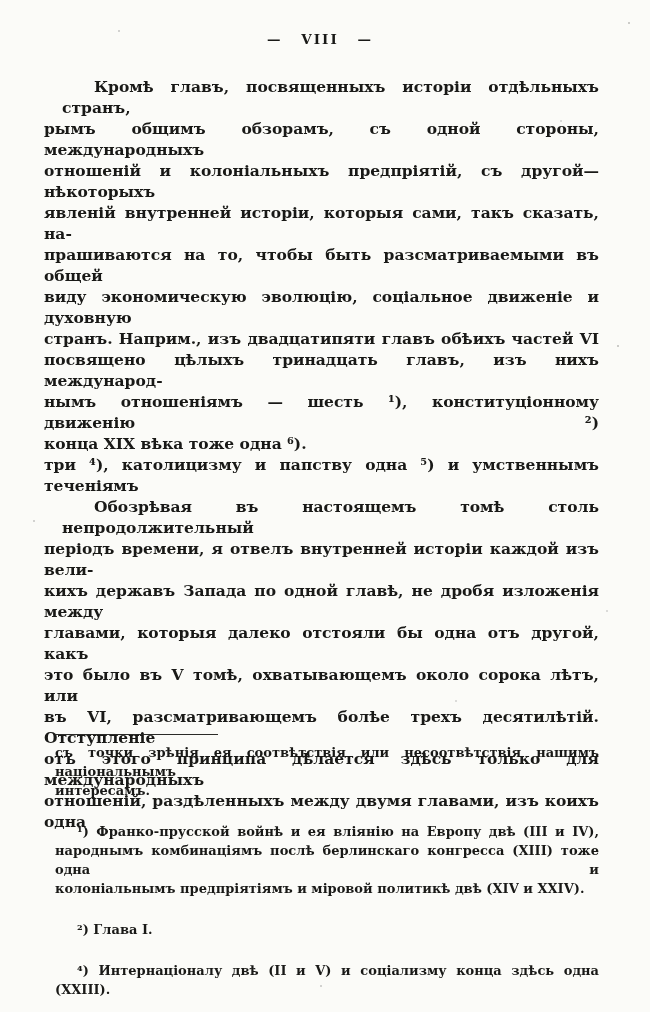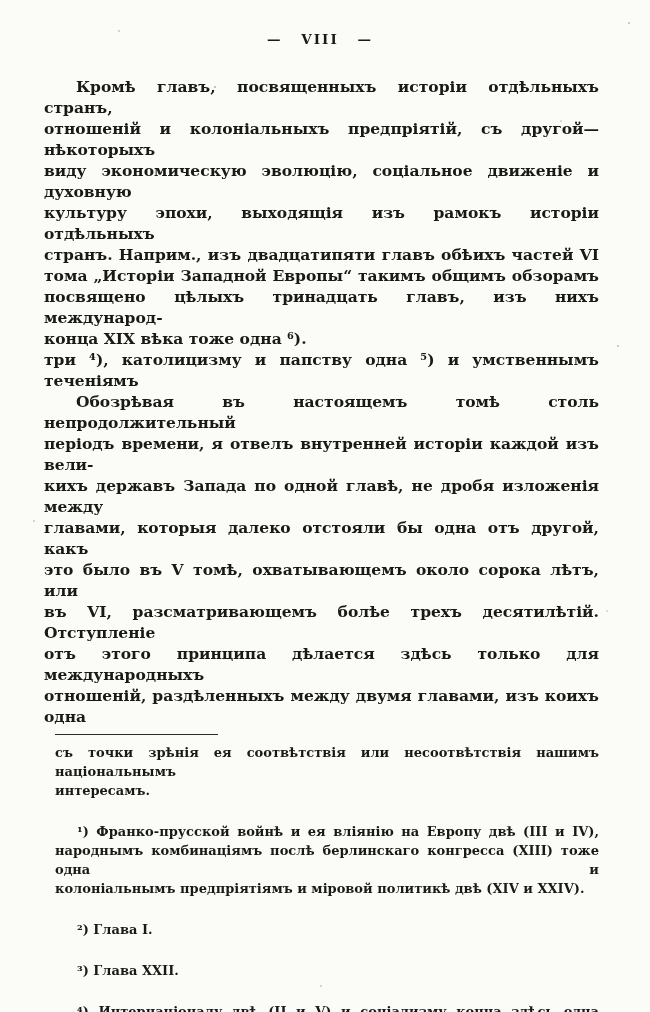--- a/index.html
+++ b/index.html
@@ -49,40 +49,42 @@
   .footnotes {
     position: absolute; top: 743px; left: 55px; width: 544px;
     font-size: 13px; line-height: 19px;
   }
   .line {
     text-align: justify;
     text-align-last: justify;
     white-space: normal;
   }
   .line.last { text-align-last: left; }
-  .body-text .line.indent { text-indent: 32px; }
+  .body-text .line.indent { text-indent: 32px; margin-left: 18px; }
   .footnotes .line.indent { text-indent: 22px; margin-top: 22px; }
 </style>
 </head>
 <body>
 
 <div class="page">
   <div class="specks"></div>
 
   <div class="page-number">— VIII —</div>
 
   <div class="body-text">
     <div class="paragraph">
         <div class="line indent">Кромѣ главъ, посвященныхъ исторіи отдѣльныхъ странъ,</div>
+        <div class="line">рымъ общимъ обзорамъ, съ одной стороны, международныхъ</div>
         <div class="line">отношеній и колоніальныхъ предпріятій, съ другой—нѣкоторыхъ</div>
+        <div class="line">явленій внутренней исторіи, которыя сами, такъ сказать, на-</div>
+        <div class="line">прашиваются на то, чтобы быть разсматриваемыми въ общей</div>
         <div class="line">виду экономическую эволюцію, соціальное движеніе и духовную</div>
-        <div class="line">культуру эпохи, выходящія изъ рамокъ исторіи отдѣльныхъ</div>
         <div class="line">странъ. Наприм., изъ двадцатипяти главъ обѣихъ частей VI</div>
-        <div class="line">тома „Исторіи Западной Европы“ такимъ общимъ обзорамъ</div>
         <div class="line">посвящено цѣлыхъ тринадцать главъ, изъ нихъ международ-</div>
+        <div class="line">нымъ отношеніямъ — шесть ¹), конституціонному движенію ²)</div>
         <div class="line last">конца XIX вѣка тоже одна ⁶).</div>
         <div class="line">три ⁴), католицизму и папству одна ⁵) и умственнымъ теченіямъ</div>
       </div>
     <div class="paragraph">
         <div class="line indent">Обозрѣвая въ настоящемъ томѣ столь непродолжительный</div>
         <div class="line">періодъ времени, я отвелъ внутренней исторіи каждой изъ вели-</div>
         <div class="line">кихъ державъ Запада по одной главѣ, не дробя изложенія между</div>
         <div class="line">главами, которыя далеко отстояли бы одна отъ другой, какъ</div>
         <div class="line">это было въ V томѣ, охватывающемъ около сорока лѣтъ, или</div>
         <div class="line">въ VI, разсматривающемъ болѣе трехъ десятилѣтій. Отступленіе</div>
@@ -93,17 +95,16 @@
 
   <div class="footnote-rule"></div>
 
   <div class="footnotes">
       <div class="line">съ точки зрѣнія ея соотвѣтствія или несоотвѣтствія нашимъ національнымъ</div>
       <div class="line last">интересамъ.</div>
       <div class="line indent">¹) Франко-прусской войнѣ и ея вліянію на Европу двѣ (III и IV),</div>
       <div class="line">народнымъ комбинаціямъ послѣ берлинскаго конгресса (XIII) тоже одна и</div>
       <div class="line last">колоніальнымъ предпріятіямъ и міровой политикѣ двѣ (XIV и XXIV).</div>
       <div class="line indent last">²) Глава I.</div>
-      <div class="line indent last">³) Глава XXII.</div>
       <div class="line indent">⁴) Интернаціоналу двѣ (II и V) и соціализму конца здѣсь одна (XXIII).</div>
       <div class="line indent">⁵) Глава XX. Въ настоящемъ томѣ объ этомъ говорится въ главѣ объ</div>
     </div>
 </div>
 
 </body></html>

